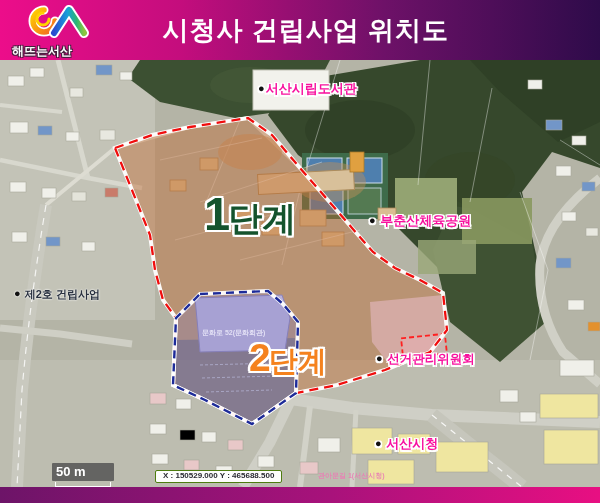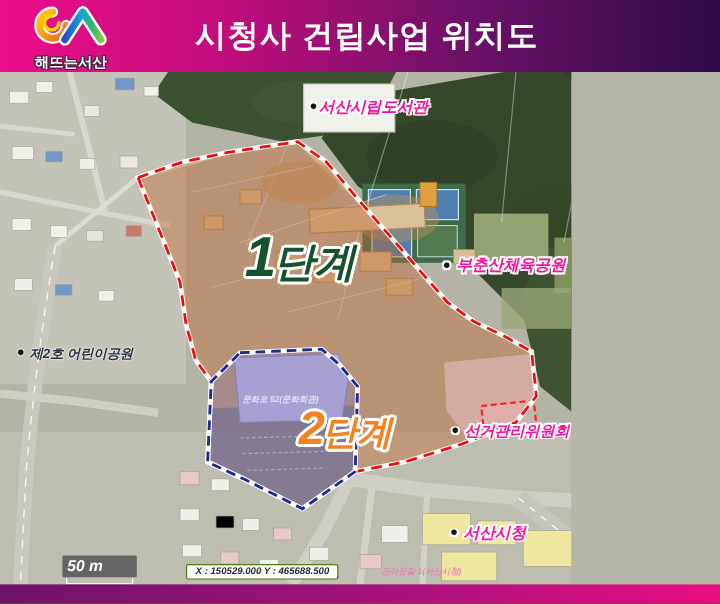--- a/index.html
+++ b/index.html
@@ -3,29 +3,29 @@
 <meta charset="utf-8">
 <style>
   * { margin:0; padding:0; box-sizing:border-box; }
   html,body { width:600px; height:503px; overflow:hidden; background:#111;
               font-family:"Liberation Sans", sans-serif; }
   #stage { position:relative; width:600px; height:503px; background:#b6b6a8; }
 
   
   #header { position:absolute; left:0; top:0; width:600px; height:60px;
             background:linear-gradient(90deg,#ec0d8a 0%,#c40d7d 30%,#6e1168 64%,#2e0b4a 100%); }
-  #logo { position:absolute; left:12px; top:3px; width:94px; height:54px; text-align:center; }
+  #logo { position:absolute; left:12px; top:3px; width:94px; height:54px; text-align:left; }
   #logo-text { font-size:12px; font-weight:800; color:#fff; letter-spacing:0px;
                text-shadow:1px 1px 0 #40233c, -1px 1px 0 #40233c, 1px -1px 0 #40233c, -1px -1px 0 #40233c;
                margin-top:-2px; white-space:nowrap; }
   #header-title { position:absolute; left:50%; top:50%; transform:translate(-48%,-50%);
                   font-size:26px; font-weight:800; color:#fff; letter-spacing:1px; white-space:nowrap; }
 
   
-  #map { position:absolute; left:0; top:60px; width:476px; height:427px; overflow:hidden;font-style:italic; }
+  #map { position:absolute; left:0; top:60px; width:600px; height:427px; overflow:hidden; }
   #map svg { position:absolute; left:0; top:0; }
 
   .outline-w { text-shadow:
       -1.5px -1.5px 0 #fff, 1.5px -1.5px 0 #fff, -1.5px 1.5px 0 #fff, 1.5px 1.5px 0 #fff,
       0 -1.5px 0 #fff, 0 1.5px 0 #fff, -1.5px 0 0 #fff, 1.5px 0 0 #fff; }
   .outline-w2 { text-shadow:
       -2px -2px 0 #fff, 2px -2px 0 #fff, -2px 2px 0 #fff, 2px 2px 0 #fff,
       0 -2.4px 0 #fff, 0 2.4px 0 #fff, -2.4px 0 0 #fff, 2.4px 0 0 #fff; }
 
   .poi-label { position:absolute; font-weight:800; font-size:13px; color:#f8109e;
@@ -262,21 +262,21 @@
     <div id="label-sports" class="poi-label outline-w">
       <span class="bullet">●</span> <span>부춘산체육공원</span>
     </div>
     <div id="label-election" class="poi-label outline-w">
       <span class="bullet">●</span> <span>선거관리위원회</span>
     </div>
     <div id="label-cityhall" class="poi-label outline-w">
       <span class="bullet">●</span> <span>서산시청</span>
     </div>
     <div id="label-children" class="poi-label">
-      <span class="bullet">●</span> <span>제2호 어린이공원</span>
+      <span class="bullet">●</span> <span>제2호 건립사업</span>
     </div>
 
     <div id="label-phase1" class="phase-label outline-w2">
       <span class="num">1</span><span class="suf">단계</span>
     </div>
     <div id="label-phase2" class="phase-label outline-w2">
       <span class="num">2</span><span class="suf">단계</span>
     </div>
 
     <div id="micro-culture" class="map-micro-text">문화로 52(문화회관)</div>

